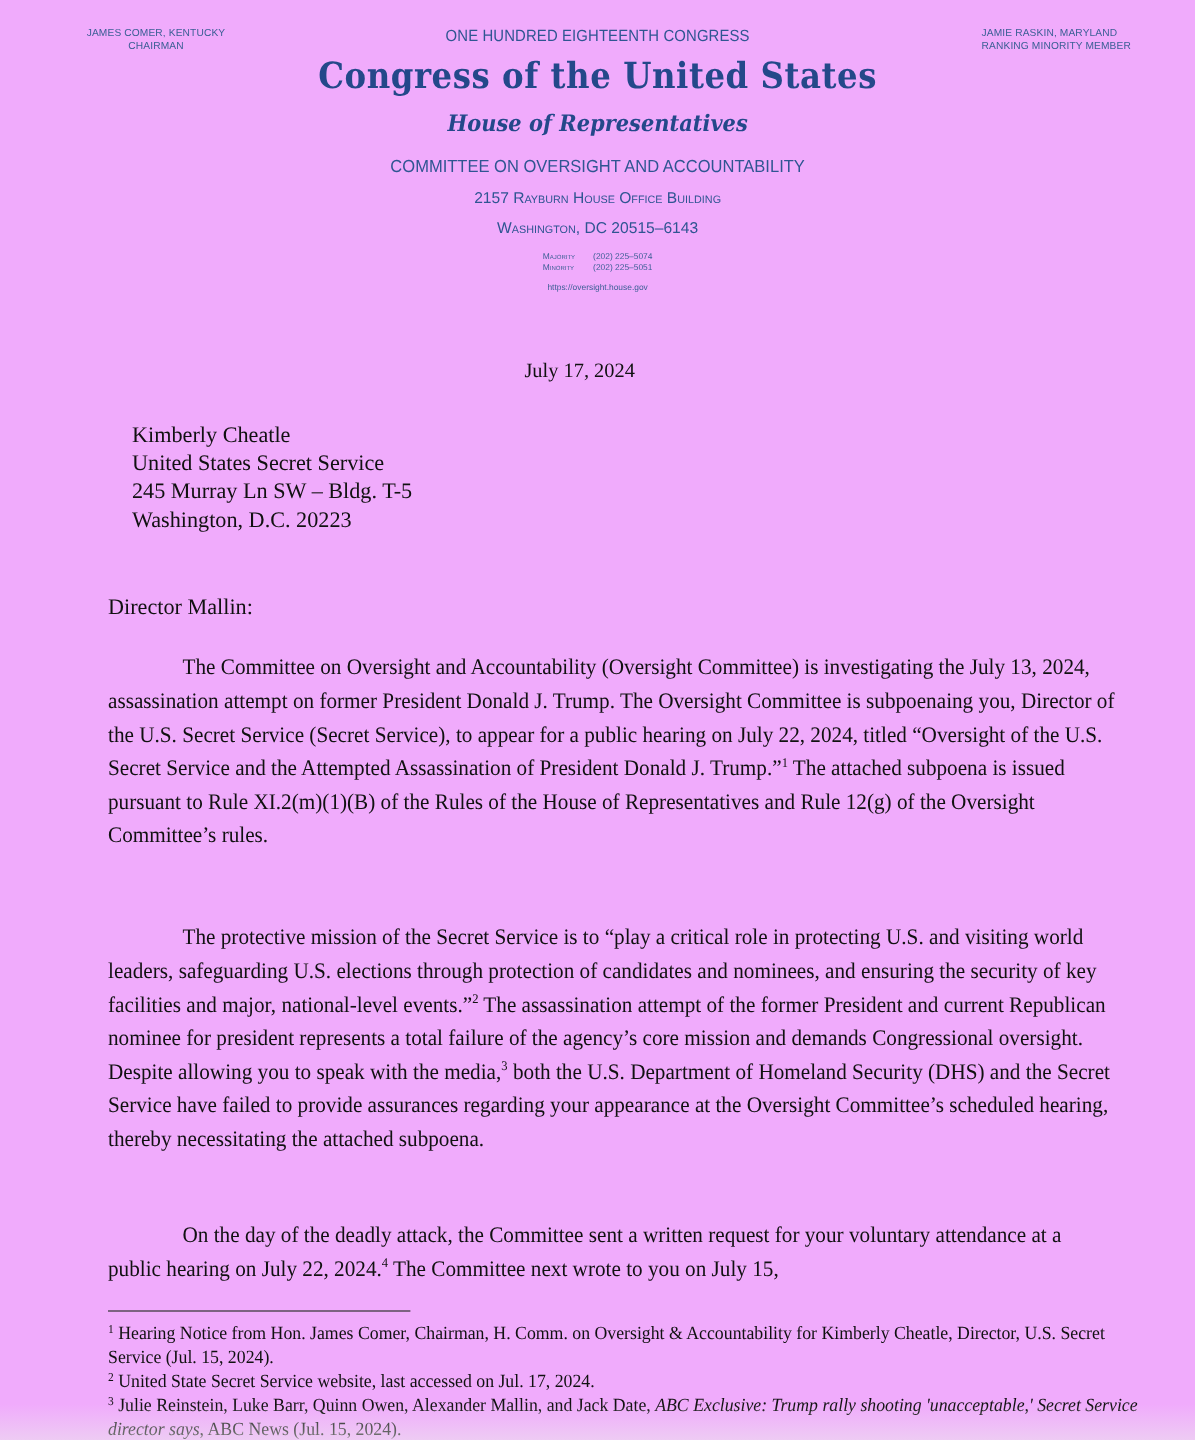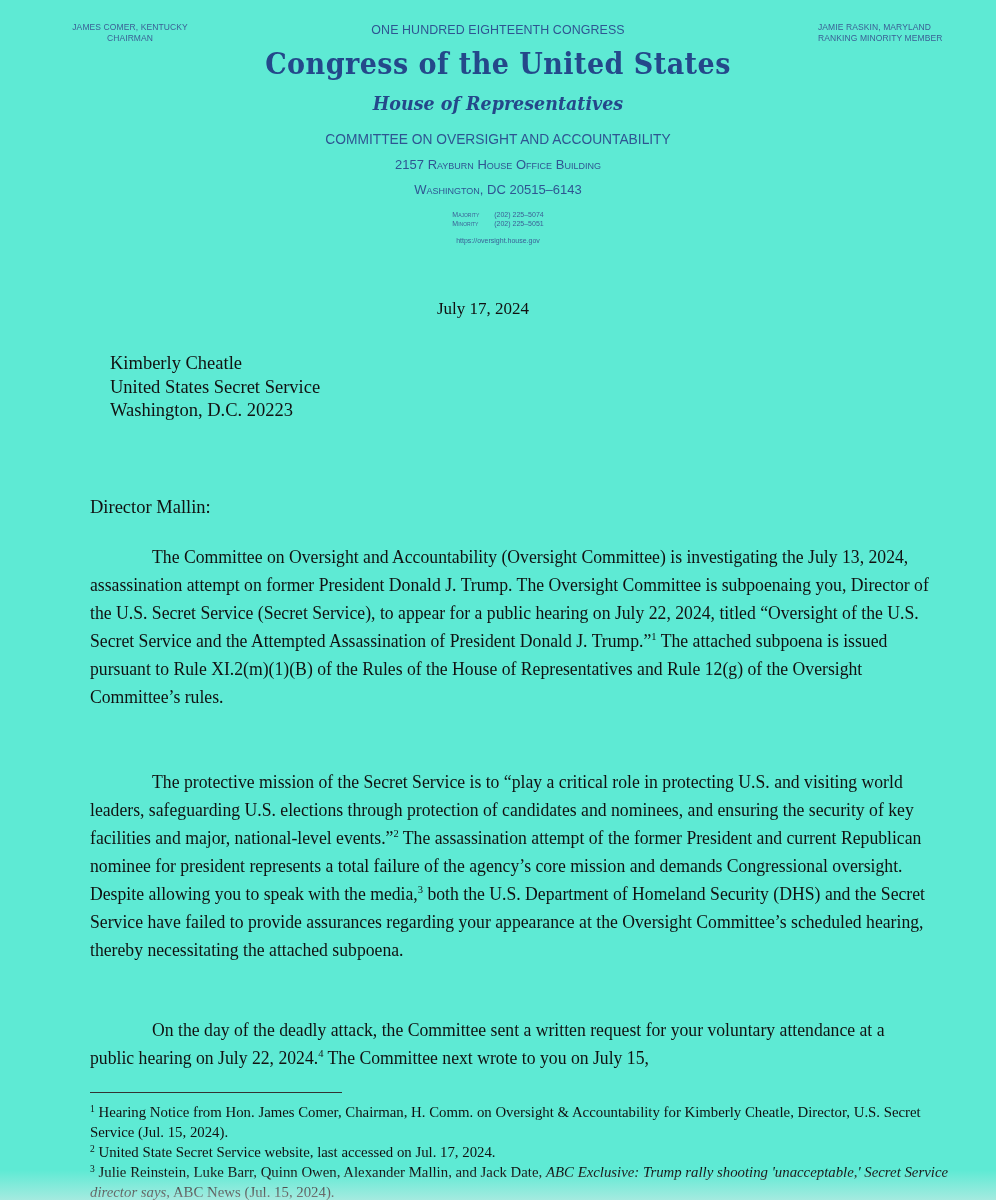--- a/index.html
+++ b/index.html
@@ -1,17 +1,17 @@
 <!DOCTYPE html>
 <html><head>
 <meta charset="utf-8">
 <style>
   html, body { margin: 0; padding: 0; background: #ffffff; }
   body { width: 996px; height: 1200px; overflow: hidden; position: relative; }
-  .page { position: absolute; left: 0; top: 0; width: 996px; height: 1200px; background: #5eead4; }
+  .page { position: absolute; left: 0; top: 0; width: 996px; height: 1200px; background: #f0abfc; }
 
   
   .lh-left, .lh-right {
     position: absolute; top: 22px;
     font-family: "Liberation Sans", sans-serif; font-size: 8.5px; line-height: 11px;
     color: #3b5f95; letter-spacing: 0.1px;
   }
   .lh-left { left: 60px; width: 140px; text-align: center; }
   .lh-right { left: 818px; width: 160px; text-align: left; }
   .lh-center { position: absolute; left: 0; width: 996px; text-align: center; color: #2c4f8c; }
@@ -84,20 +84,21 @@
       <span>(202) 225–5051</span>
     </span>
   </div>
   <div class="lh-center website">https://oversight.house.gov</div>
 
   <div class="date serif">July 17, 2024</div>
 
   <div class="addressee serif">
     <div>Kimberly Cheatle</div>
     <div>United States Secret Service</div>
+    <div>245 Murray Ln SW – Bldg. T-5</div>
     <div>Washington, D.C. 20223</div>
   </div>
 
   <div class="salutation serif">Director Mallin:</div>
 
   <div class="para p1 serif"><span>The Committee on Oversight and Accountability (Oversight Committee) is investigating the July 13, 2024, assassination attempt on former President Donald J. Trump.  The Oversight Committee is subpoenaing you, Director of the U.S. Secret Service (Secret Service), to appear for a public hearing on July 22, 2024, titled “Oversight of the U.S. Secret Service and the Attempted Assassination of President Donald J. Trump.”</span><sup>1</sup><span>  The attached subpoena is issued pursuant to Rule XI.2(m)(1)(B) of the Rules of the House of Representatives and Rule 12(g) of the Oversight Committee’s rules.</span></div>
 
   <div class="para p2 serif"><span>The protective mission of the Secret Service is to “play a critical role in protecting U.S. and visiting world leaders, safeguarding U.S. elections through protection of candidates and nominees, and ensuring the security of key facilities and major, national-level events.”</span><sup>2</sup><span>  The assassination attempt of the former President and current Republican nominee for president represents a total failure of the agency’s core mission and demands Congressional oversight. Despite allowing you to speak with the media,</span><sup>3</sup><span> both the U.S. Department of Homeland Security (DHS) and the Secret Service have failed to provide assurances regarding your appearance at the Oversight Committee’s scheduled hearing, thereby necessitating the attached subpoena.</span></div>
 
   <div class="para p3 serif"><span>On the day of the deadly attack, the Committee sent a written request for your voluntary attendance at a public hearing on July 22, 2024.</span><sup>4</sup><span>  The Committee next wrote to you on July 15,</span></div>

